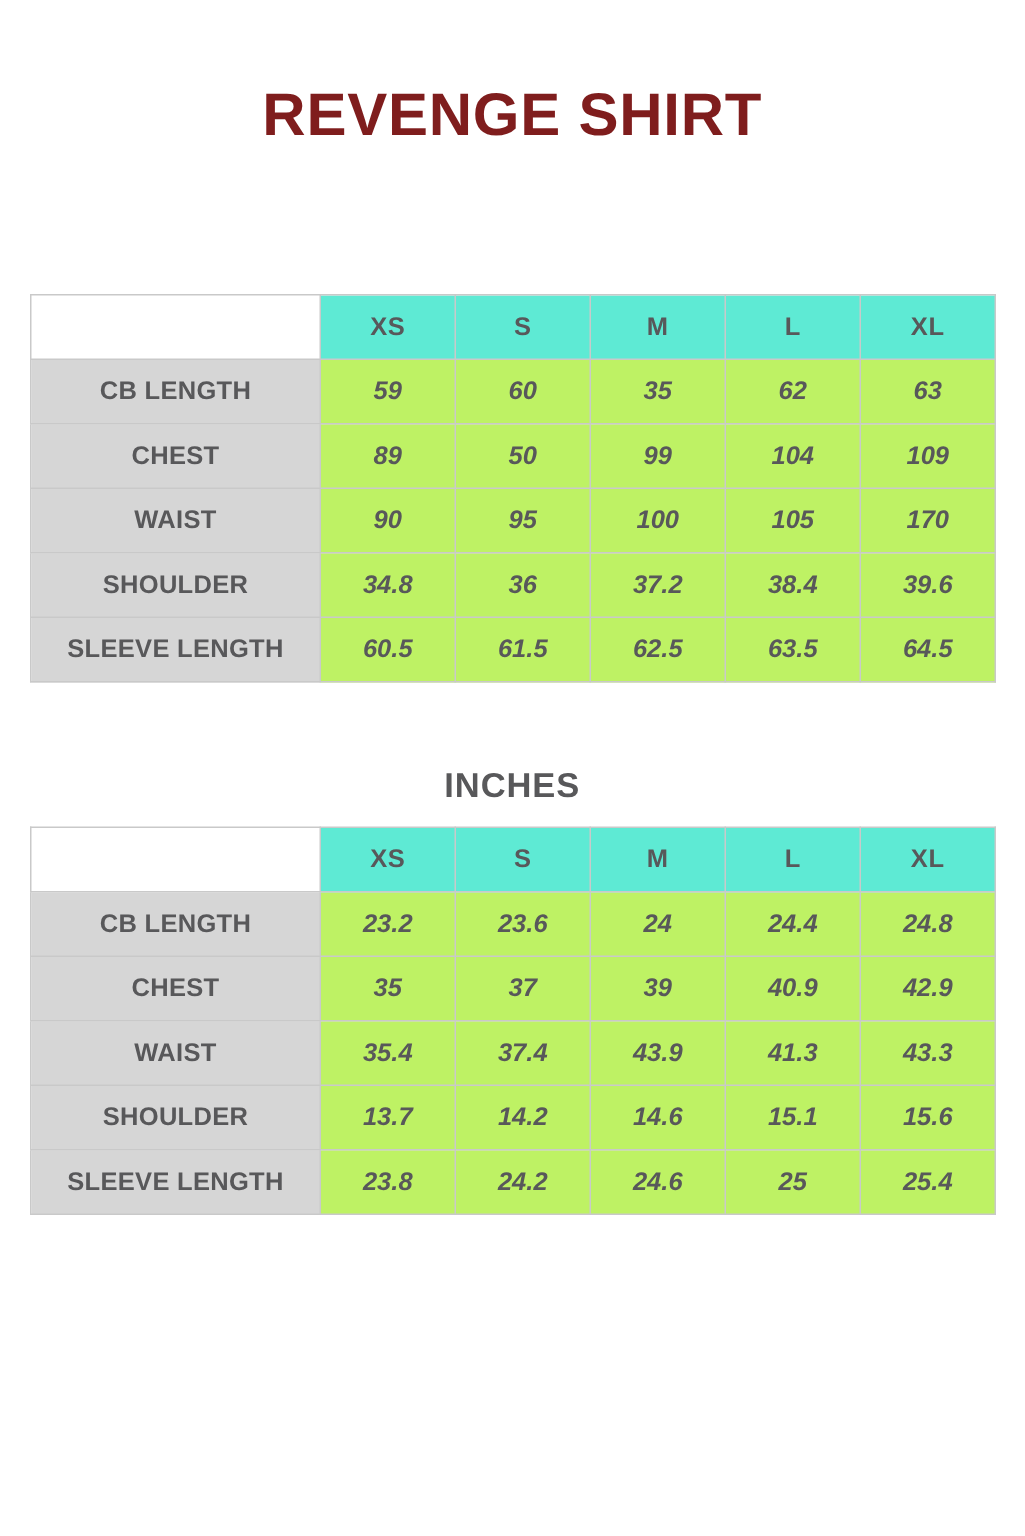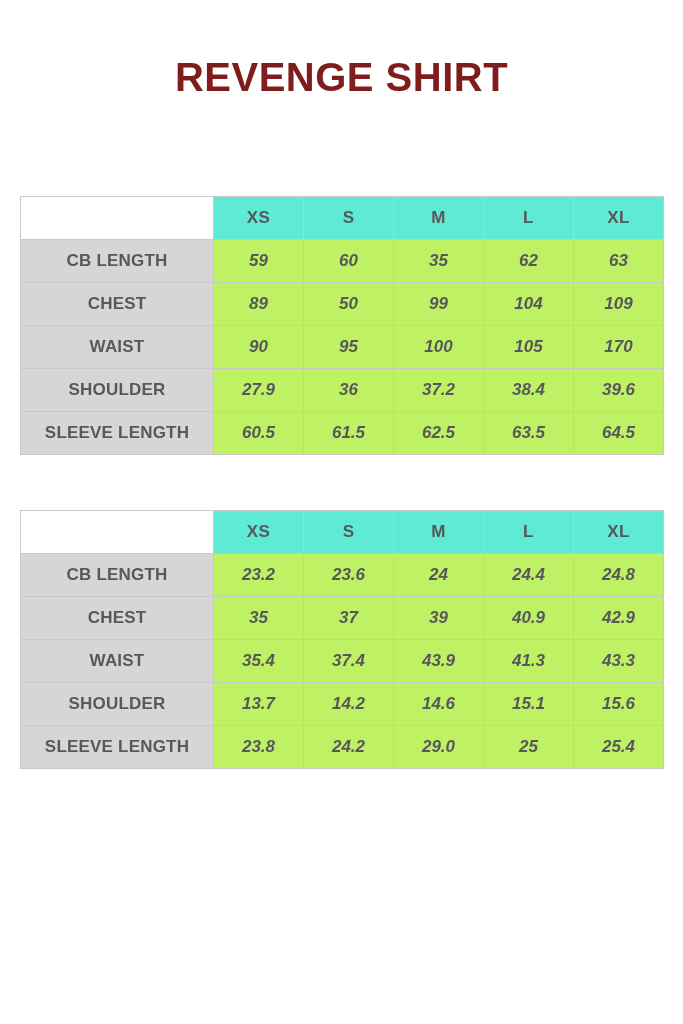--- a/index.html
+++ b/index.html
@@ -135,39 +135,40 @@
         <tr>
           <td class="row-label">WAIST</td>
           <td class="value-cell">90</td>
           <td class="value-cell">95</td>
           <td class="value-cell">100</td>
           <td class="value-cell">105</td>
           <td class="value-cell">170</td>
         </tr>
         <tr>
           <td class="row-label">SHOULDER</td>
-          <td class="value-cell">27.9</td>
+          <td class="value-cell">34.8</td>
           <td class="value-cell">36</td>
           <td class="value-cell">37.2</td>
           <td class="value-cell">38.4</td>
           <td class="value-cell">39.6</td>
         </tr>
         <tr>
           <td class="row-label">SLEEVE LENGTH</td>
           <td class="value-cell">60.5</td>
           <td class="value-cell">61.5</td>
           <td class="value-cell">62.5</td>
           <td class="value-cell">63.5</td>
           <td class="value-cell">64.5</td>
         </tr>
       </tbody>
     </table>
   </div>
 
   <div class="section section-2">
+    <h2 class="section-title">INCHES</h2>
     <table class="size-table">
       <colgroup>
         <col class="label-col">
         <col class="size-col">
         <col class="size-col">
         <col class="size-col">
         <col class="size-col">
         <col class="size-col">
       </colgroup>
       <thead>
@@ -210,21 +211,21 @@
           <td class="value-cell">13.7</td>
           <td class="value-cell">14.2</td>
           <td class="value-cell">14.6</td>
           <td class="value-cell">15.1</td>
           <td class="value-cell">15.6</td>
         </tr>
         <tr>
           <td class="row-label">SLEEVE LENGTH</td>
           <td class="value-cell">23.8</td>
           <td class="value-cell">24.2</td>
-          <td class="value-cell">29.0</td>
+          <td class="value-cell">24.6</td>
           <td class="value-cell">25</td>
           <td class="value-cell">25.4</td>
         </tr>
       </tbody>
     </table>
   </div>
 
 </div>
 
 </body></html>

